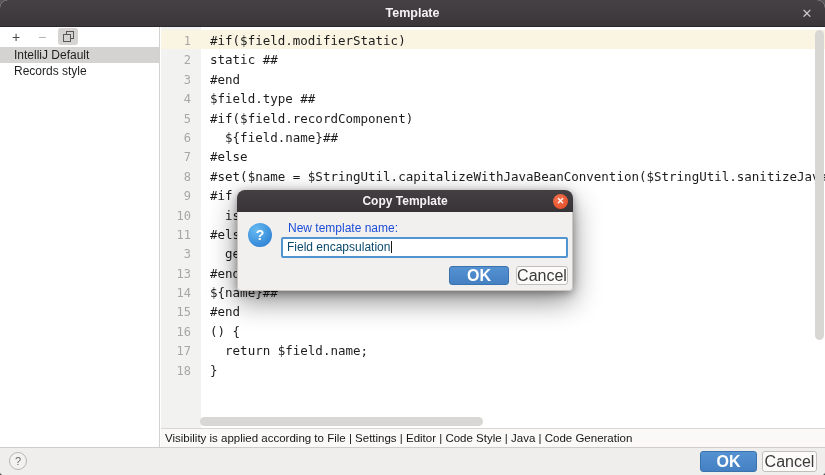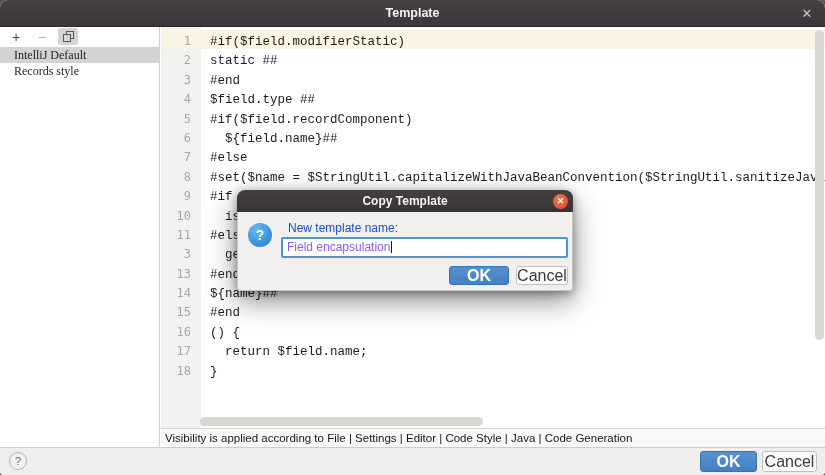--- a/index.html
+++ b/index.html
@@ -27,33 +27,33 @@
              font-size:14px; color:#4a4a4a; border-radius:3px; }
   .tb-btn.disabled { color:#b4b2b0; }
   .tb-btn.active { background:#d6d4d2; }
   .copy-glyph { position:relative; width:11px; height:11px; }
   .copy-glyph .back { position:absolute; right:0; top:0; width:8px; height:8px;
              border:1.2px solid #5a5856; }
   .copy-glyph .front { position:absolute; left:0; bottom:0; width:8px; height:8px;
              border:1.2px solid #5a5856; background:#d6d4d2; }
   .side-list { margin-top:1px; }
   .side-item { height:16px; line-height:16px; padding-left:14px; font-size:12px;
-             color:#1f1f1f; white-space:nowrap;font-family:Liberation Serif, serif; }
+             color:#1f1f1f; white-space:nowrap; }
   .side-item.selected { background:#d4d3d2; }
 
   
   .editor { position:absolute; left:161px; top:27px; width:664px; height:401px;
             background:#ffffff; overflow:hidden; }
   .gutter-bg { position:absolute; left:0; top:0; width:40px; height:401px; background:#f2f2f1; }
   .code-lines { position:absolute; left:0; top:3px; right:0; }
   .code-row { height:19.4px; line-height:19.4px; white-space:pre; font-family:"DejaVu Sans Mono", monospace; }
   .code-row.caret-line { background:#faf5e2; }
   .code-row .ln { display:inline-block; width:30px; margin-right:19px; text-align:right;
             font-size:12px; color:#a8a7a5; }
-  .code-row .code { font-size:12.5px; color:#1c1c1c;font-family:Liberation Mono, monospace; }
+  .code-row .code { font-size:12.5px; color:#1c1c1c; }
   .hscroll-thumb { position:absolute; left:39px; bottom:2px; width:283px; height:9px;
             background:#d9d7d4; border-radius:5px; }
   .vscroll-thumb { position:absolute; right:1px; top:3px; width:9px; height:310px;
             background:#d9d7d4; border-radius:5px; }
 
   
   .status-row { position:absolute; left:161px; top:428px; width:664px; height:19px;
             background:#faf9f8; border-top:1px solid #d8d6d3; line-height:18px;
             padding-left:4px; font-size:11.5px; color:#161616; white-space:nowrap; }
 
@@ -83,21 +83,21 @@
            border-radius:50%; background:radial-gradient(circle at 38% 32%, #f3734f, #e2461f);
            color:#ffffff; font-size:9px; line-height:15px; text-align:center; font-weight:bold; }
   .modal-body { position:absolute; left:0; top:22px; width:336px; height:79px;
            background:#f2f0ee; border-radius:0 0 4px 4px; border:1px solid #c9c6c3; border-top:none; }
   .q-icon { position:absolute; left:10px; top:11px; width:24px; height:24px; border-radius:50%;
            background:radial-gradient(circle at 35% 28%, #66baf0, #2276cf);
            color:#ffffff; font-weight:bold; font-size:14px; text-align:center; line-height:24px; }
   .modal-label { position:absolute; left:50px; top:9px; font-size:12px; color:#1d4ed8; }
   .modal-input { position:absolute; left:43px; top:25px; width:287px; height:21px;
            background:#ffffff; border:2px solid #5294cf; border-radius:2px;
-           font-size:12px; color:#8b5cf6; line-height:17px; padding-left:4px; white-space:nowrap; }
+           font-size:12px; color:#0c4a6e; line-height:17px; padding-left:4px; white-space:nowrap; }
   .caret-bar { display:inline-block; width:1px; height:12px; background:#1a1a1a;
            vertical-align:-2px; margin-left:0.5px; }
   .modal-body .ok { left:211px; top:54px; width:60px; height:19px; line-height:18px; }
   .modal-body .cancel { left:278px; top:54px; width:52px; height:19px; line-height:18px; }
 </style>
 </head>
 <body>
 
 <div class="window">
 

